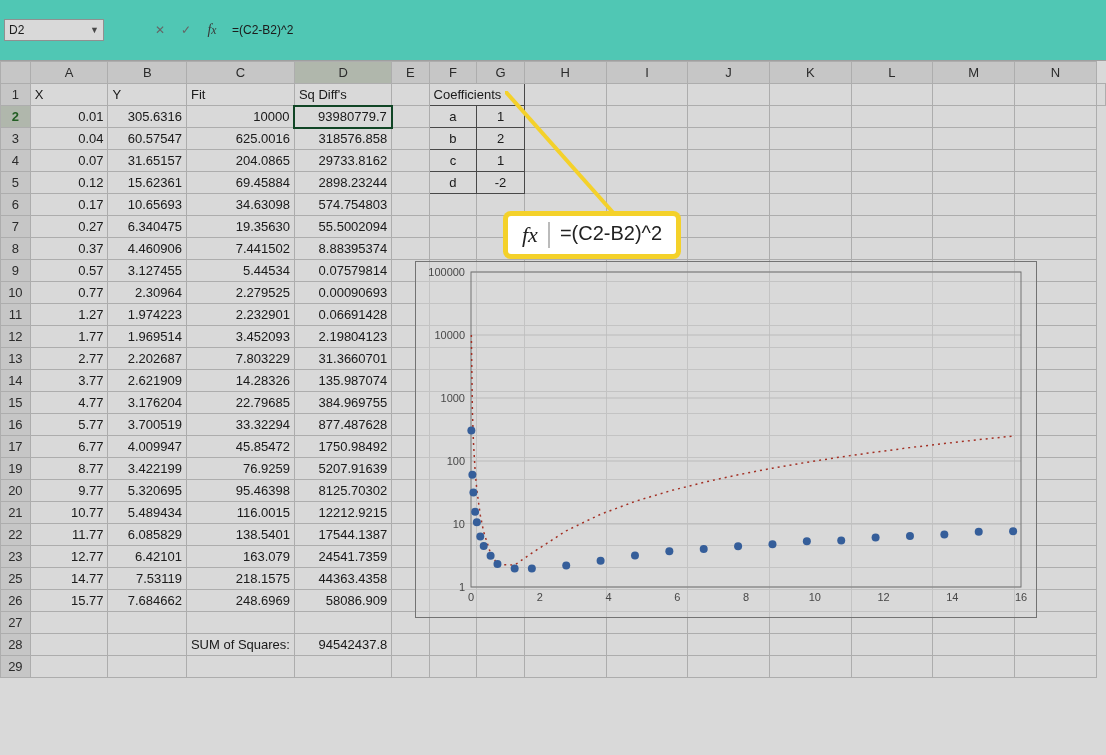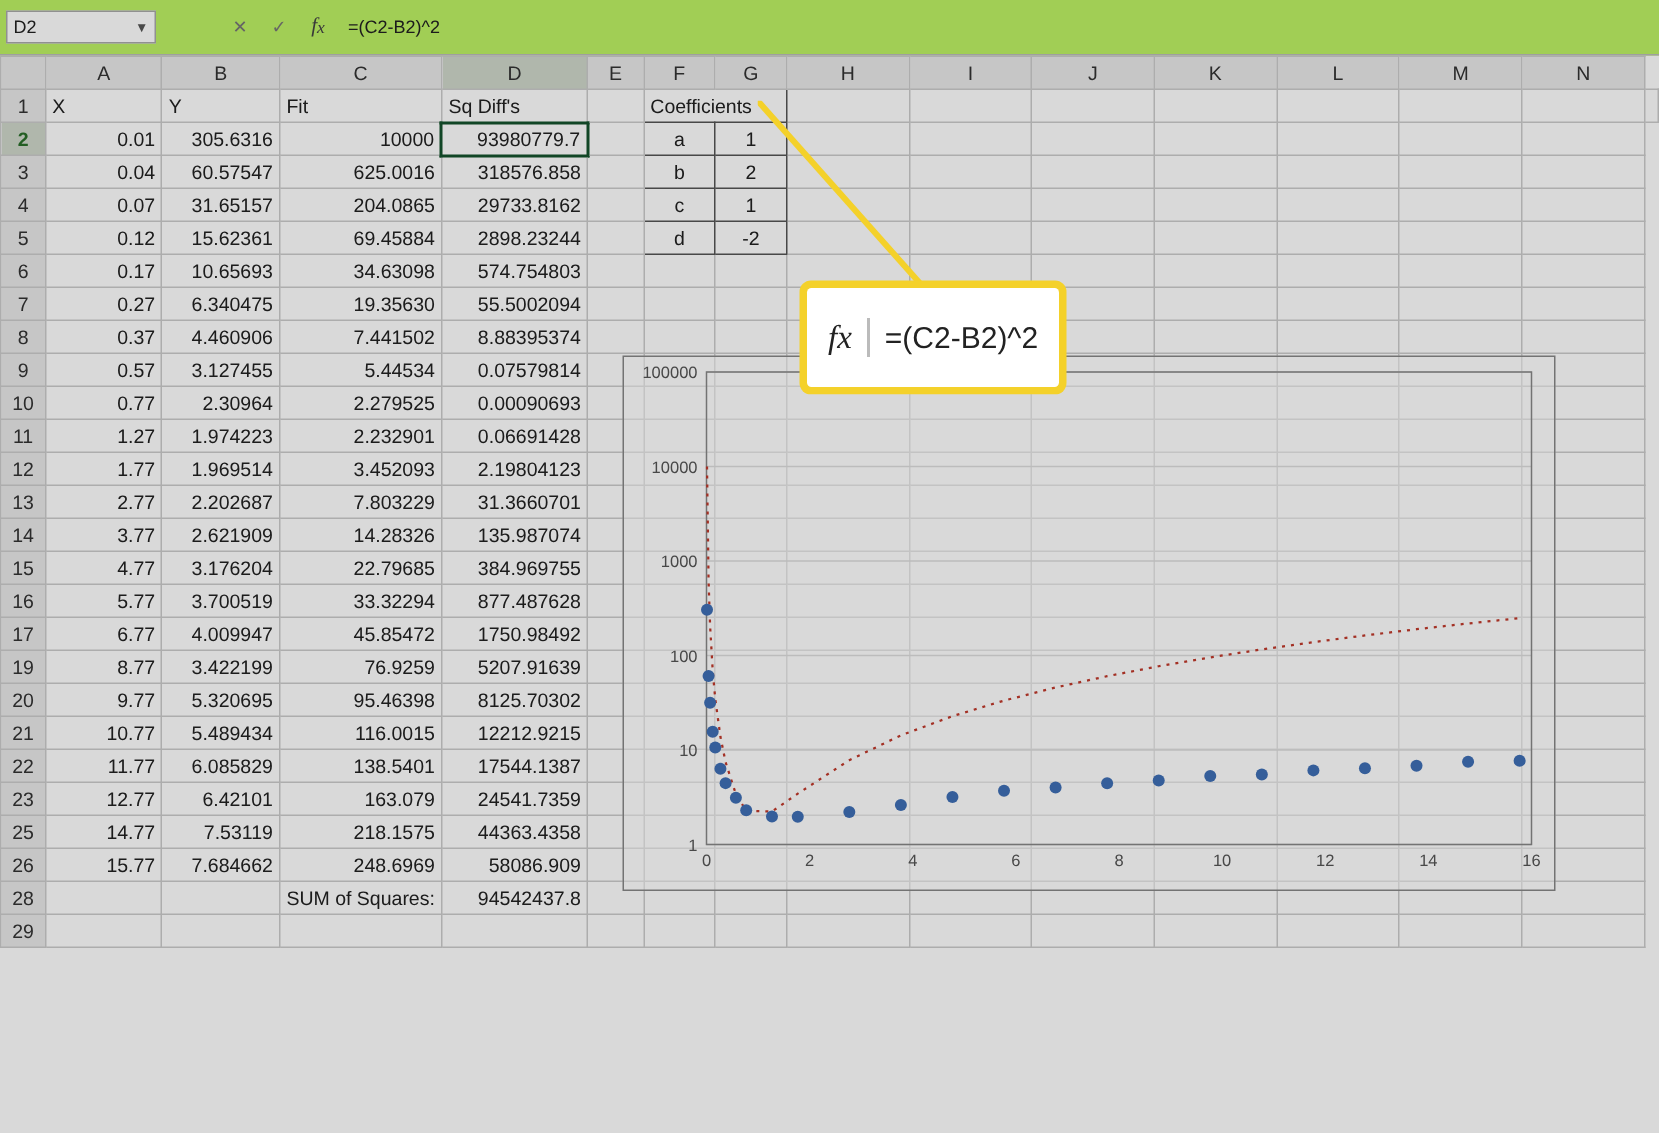--- a/index.html
+++ b/index.html
@@ -1,20 +1,20 @@
 <!DOCTYPE html>
 <html><head>
 <meta charset="utf-8">
 <style>
   html,body{margin:0;padding:0;font-family:'Segoe UI',Arial,sans-serif;font-size:12px;color:#222;
             background:#fff;user-select:none}
   body::after{content:'';position:fixed;inset:0;background:rgba(0,0,0,.15);pointer-events:none;z-index:400}
   
-  #fbar{display:flex;align-items:center;height:28px;border-bottom:1px solid #bbb;background:#bef264;
-        padding:4px 4px;gap:2px}
+  #fbar{display:flex;align-items:center;height:28px;border-bottom:1px solid #bbb;background:#5eead4;
+        padding:16px 4px;gap:2px}
   #nameBox{width:90px;height:20px;background:#fff;border:1px solid #aaa;padding:0 4px;display:flex;
            justify-content:space-between;align-items:center}
   #nameBox span:last-child{font-size:9px;color:#555}
   .fbBtn{width:24px;height:22px;display:flex;align-items:center;justify-content:center;color:#777}
   #fxLabel{font-style:italic;font-family:'Times New Roman',serif;font-size:14px;color:#444}
   #fmulaTxt{flex:1;padding-left:6px}
   
   #grid{position:relative}
   table{border-collapse:collapse;table-layout:fixed}
   th,td{border:1px solid #ccc;height:22px;padding:0 4px;box-sizing:border-box;overflow:hidden;
@@ -28,22 +28,22 @@
   col.cH,col.cI,col.cJ,col.cK,col.cL,col.cM,col.cN{width:84px}
   td.num{text-align:right}
   td.txt{text-align:left}
   td.ctr{text-align:center}
   th.selCol{background:#cfd8cb}
   th.selRow{background:#cfd8cb;font-weight:bold;color:#2a6f2a}
   td.selCell{border:2px solid #14532d;box-shadow:inset 0 0 0 1px #fff}
   
   td.coefBox{border:1px solid #555}
   
-  #callout{position:absolute;left:538px;top:155px;z-index:500;display:flex;align-items:flex-end;
-           background:#fff;border-radius:3px;padding:20px 14px;box-shadow:0 0 0 5px #f4d12a}
+  #callout{position:absolute;left:508px;top:155px;z-index:500;display:flex;align-items:flex-start;
+           background:#fff;border-radius:3px;padding:6px 14px;box-shadow:0 0 0 5px #f4d12a}
   #callout .fx{font-style:italic;font-family:'Times New Roman',serif;font-size:22px;margin-right:10px;
                padding-right:10px;border-right:2px solid #bbb}
   #callout .fm{font-size:20px}
   
   #arrow{position:absolute;left:505px;top:30px;width:260px;height:180px;z-index:499;pointer-events:none}
   
   #chart{position:absolute;left:415px;top:200px;width:620px;height:355px;background:rgba(255,255,255,.5);
          border:1px solid #888;z-index:300}
   #chartSvg{width:100%;height:100%}
   .axis{stroke:#888;stroke-width:1}
@@ -496,20 +496,37 @@
           <td></td>
           <td></td>
           <td></td>
         </tr>
         <tr>
           <th class="rowHdr">26</th>
           <td class="num">15.77</td>
           <td class="num">7.684662</td>
           <td class="num">248.6969</td>
           <td class="num">58086.909</td>
+          <td></td>
+          <td></td>
+          <td></td>
+          <td></td>
+          <td></td>
+          <td></td>
+          <td></td>
+          <td></td>
+          <td></td>
+          <td></td>
+        </tr>
+        <tr>
+          <th class="rowHdr">27</th>
+          <td></td>
+          <td></td>
+          <td></td>
+          <td></td>
           <td></td>
           <td></td>
           <td></td>
           <td></td>
           <td></td>
           <td></td>
           <td></td>
           <td></td>
           <td></td>
           <td></td>

